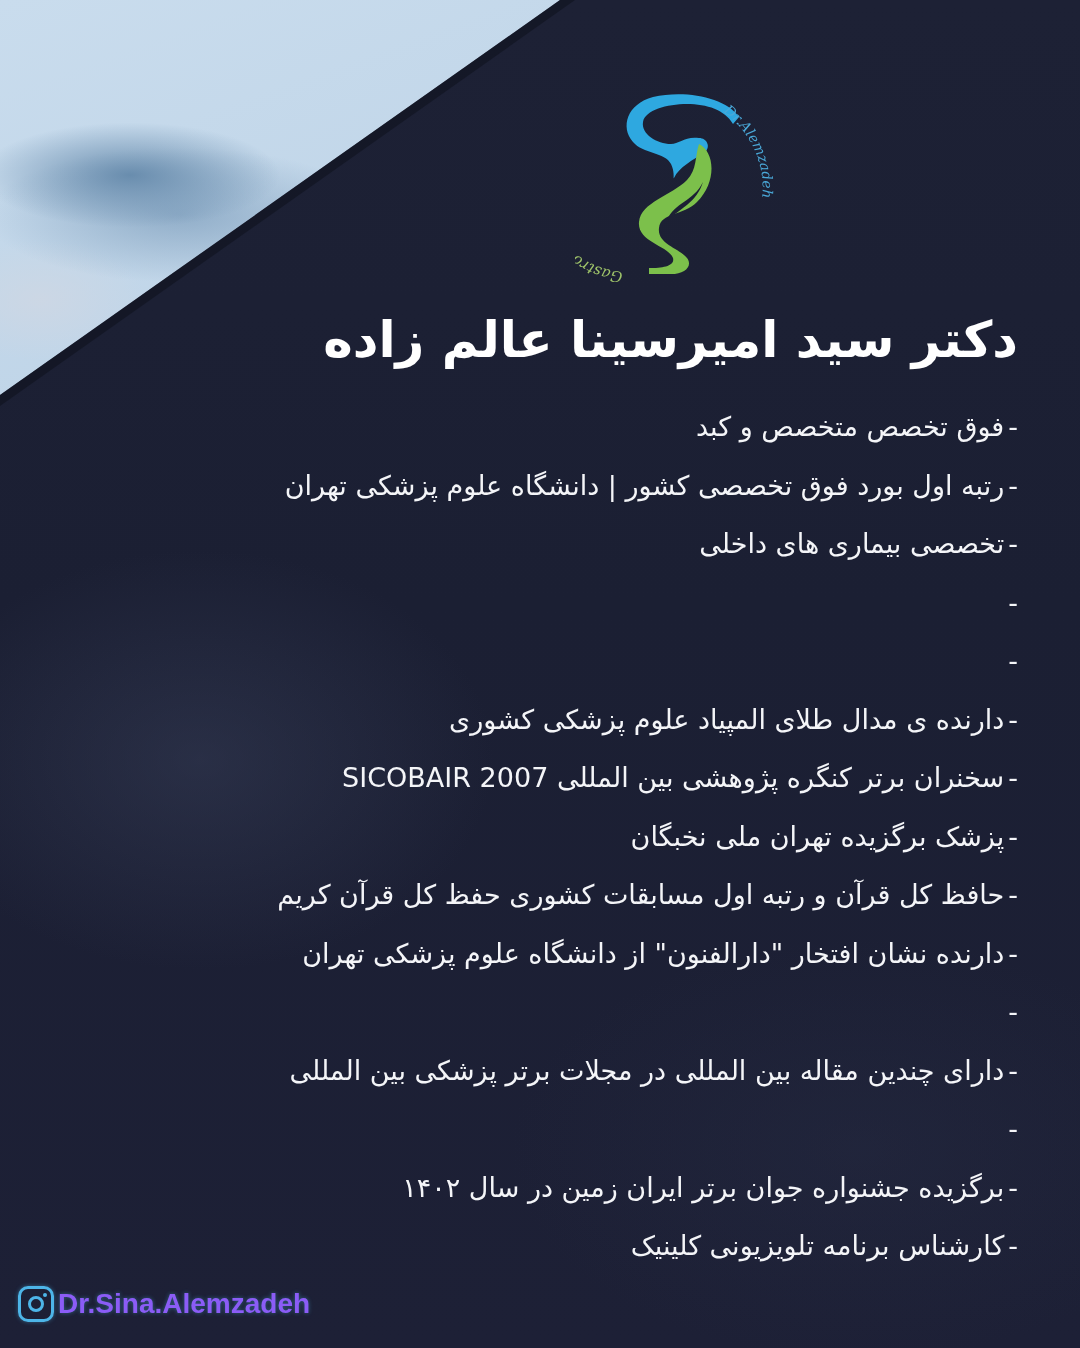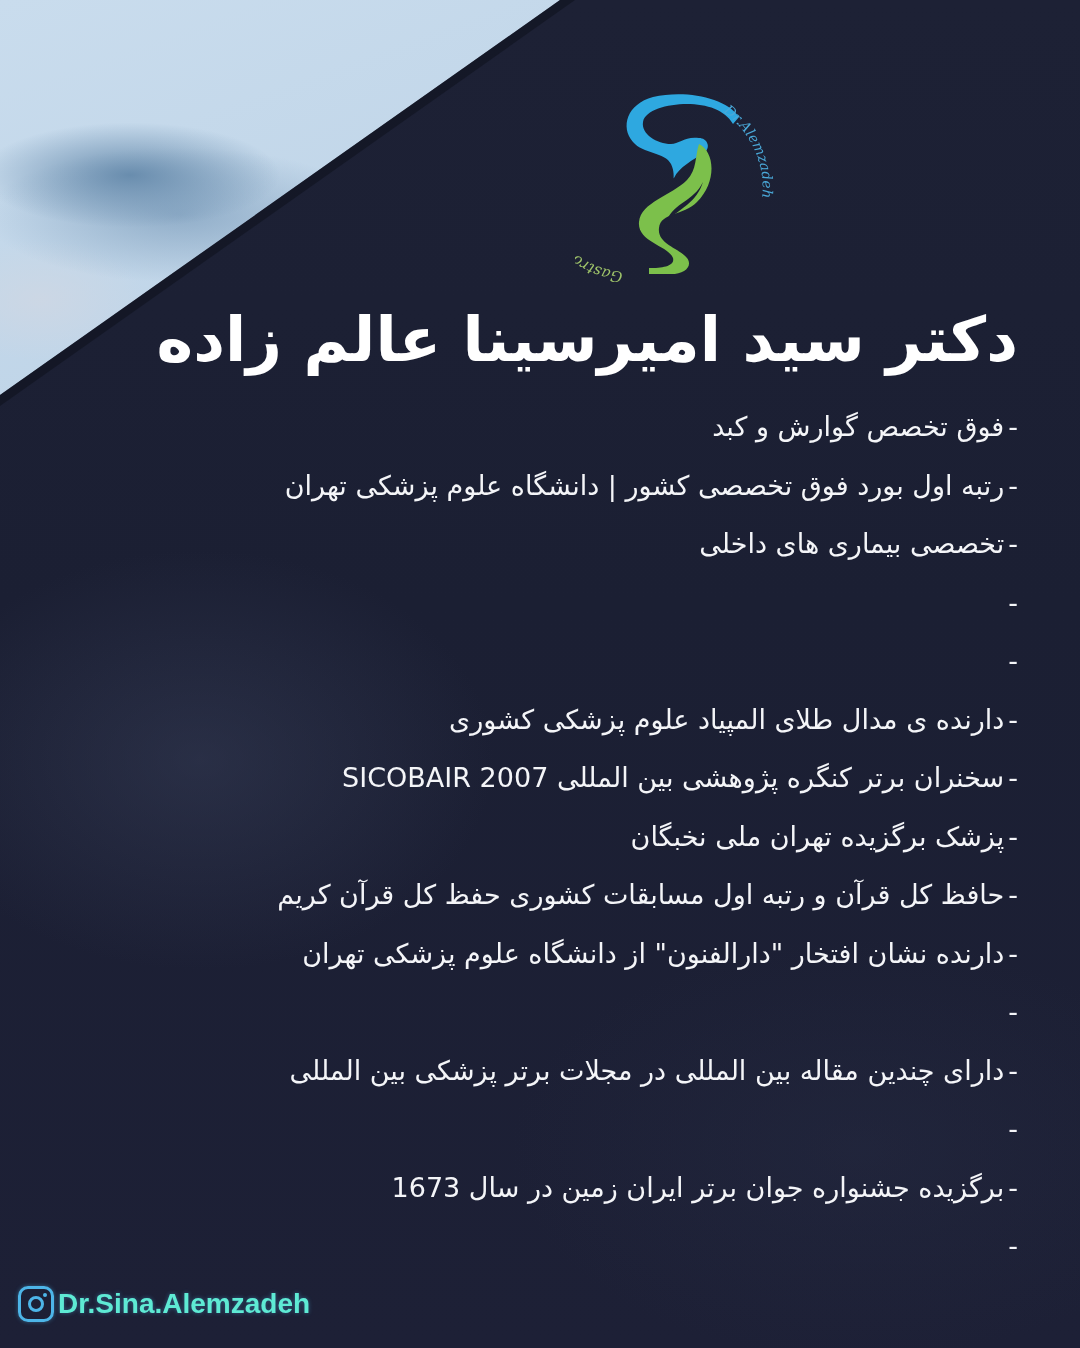--- a/index.html
+++ b/index.html
@@ -54,21 +54,21 @@
     
     .title {
       position: absolute;
       right: 62px;
       top: 305px;
       direction: rtl;
       text-align: right;
       color: #ffffff;
       font-family: "DejaVu Sans", sans-serif;
       font-weight: bold;
-      font-size: 62px;
+      font-size: 50px;
       line-height: 70px;
       white-space: nowrap;
       letter-spacing: 0;
     }
 
     
     .list {
       position: absolute;
       right: 62px;
       top: 398px;
@@ -97,21 +97,21 @@
     }
 
     
     .handle {
       position: absolute;
       left: 18px;
       top: 1286px;
       display: flex;
       align-items: center;
       gap: 4px;
-      color: #5eead4;
+      color: #8b5cf6;
       font-family: "Liberation Sans", sans-serif;
       font-weight: bold;
       font-size: 28px;
       text-shadow: 0 0 4px rgba(77,181,232,0.45);
     }
     .ig-icon {
       width: 36px;
       height: 36px;
       box-sizing: border-box;
       border: 3px solid #4db5e8;
@@ -162,21 +162,21 @@
       <textPath href="#arcRight">Dr.Alemzadeh</textPath>
     </text>
   </svg>
 </div>
 
 <div class="title">دکتر سید امیرسینا عالم زاده</div>
 
 <ul class="list">
   <li class="list-item">
       <span class="dash">-</span>
-      <span>فوق تخصص گوارش و کبد</span>
+      <span>فوق تخصص متخصص و کبد</span>
     </li>
   <li class="list-item">
       <span class="dash">-</span>
       <span>رتبه اول بورد فوق تخصصی کشور | دانشگاه علوم پزشکی تهران</span>
     </li>
   <li class="list-item">
       <span class="dash">-</span>
       <span>تخصصی بیماری های داخلی</span>
     </li>
   <li class="list-item">
@@ -210,23 +210,24 @@
     </li>
   <li class="list-item">
       <span class="dash">-</span>
       <span>دارای چندین مقاله بین المللی در مجلات برتر پزشکی بین المللی</span>
     </li>
   <li class="list-item">
       <span class="dash">-</span>
     </li>
   <li class="list-item">
       <span class="dash">-</span>
-      <span>برگزیده جشنواره جوان برتر ایران زمین در سال 1673</span>
-    </li>
-  <li class="list-item">
-      <span class="dash">-</span>
+      <span>برگزیده جشنواره جوان برتر ایران زمین در سال ۱۴۰۲</span>
+    </li>
+  <li class="list-item">
+      <span class="dash">-</span>
+      <span>کارشناس برنامه تلویزیونی کلینیک</span>
     </li>
 </ul>
 
 <div class="handle">
   <span class="ig-icon"></span>
   <span>Dr.Sina.Alemzadeh</span>
 </div>
 
 </body></html>

